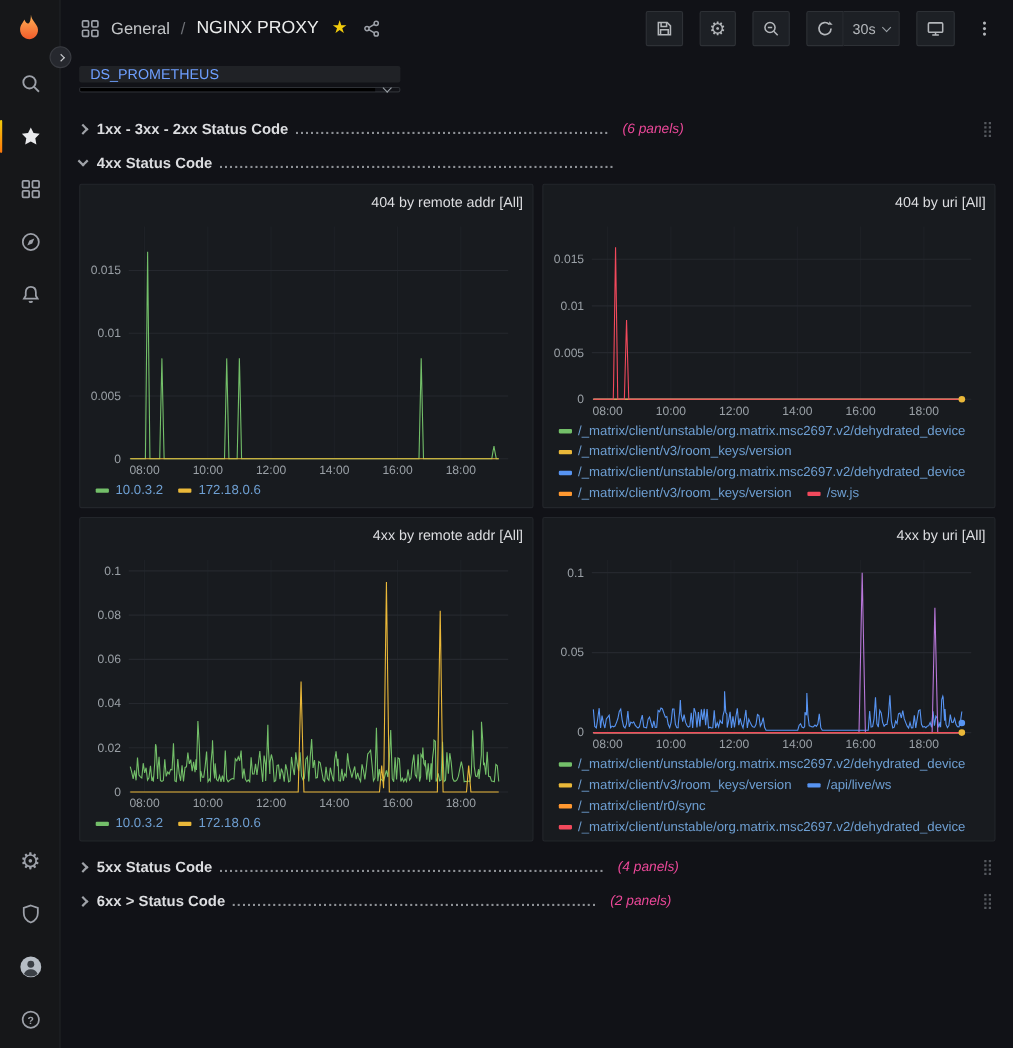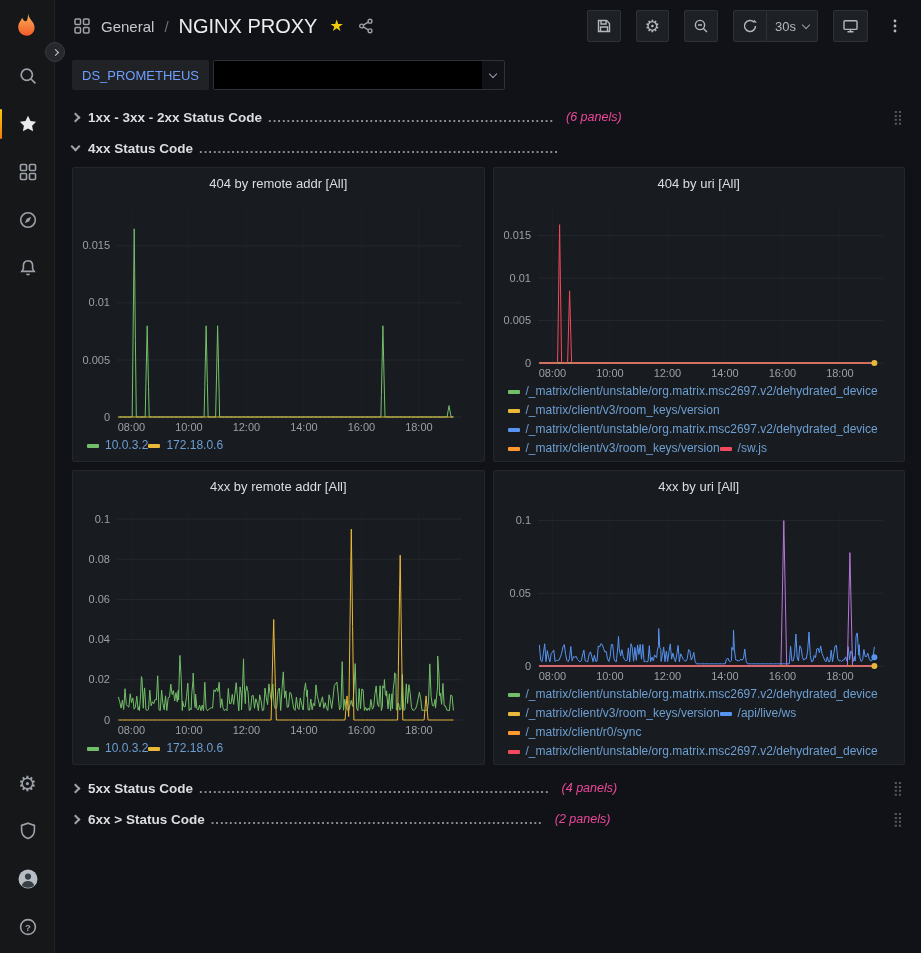--- a/index.html
+++ b/index.html
@@ -51,42 +51,42 @@
   .caret { display: inline-block; width: 6px; height: 6px;
            border-right: 1.5px solid currentColor; border-bottom: 1.5px solid currentColor;
            transform: rotate(45deg); margin-top: -3px; color: #9aa0a6; }
 
   
   .main { flex: 1; display: flex; flex-direction: column; min-width: 0; }
   .navbar { height: 52px; flex: none; display: flex; align-items: center; padding: 0 14px 0 18px; gap: 10px; }
   .crumb-icon { color: #9da1a9; }
   .crumb-section { color: #c5c7ca; font-size: 15px; cursor: pointer; }
   .crumb-sep { color: #6e7076; font-size: 15px; }
-  .crumb-title { color: #eceded; font-size: 20px; font-weight: 500; cursor: pointer; }
+  .crumb-title { color: #eceded; font-size: 16px; font-weight: 500; cursor: pointer; }
   .fav-star { color: #f2cc0c; font-size: 16px; line-height: 1; cursor: pointer; margin-left: 2px; }
   .share { color: #9da1a9; cursor: pointer; margin-left: 4px; }
 
   .nav-actions { margin-left: auto; display: flex; align-items: center; gap: 15px; }
   .tb {
     height: 32px; min-width: 32px; padding: 0 8px;
     background: #1d2025; border: 1px solid #2e3136; border-radius: 2px;
     display: flex; align-items: center; justify-content: center; gap: 7px;
     color: #b4b7bb; font-size: 13px; cursor: pointer; white-space: nowrap;
     font-family: "Liberation Sans", sans-serif;
   }
   .btn-group { display: flex; justify-content: space-between; }
   .btn-group .tb:first-child { border-radius: 2px 0 0 2px; }
   .btn-group .tb:last-child  { border-radius: 0 2px 2px 0; border-left: none; }
   .tb .tz { color: #9aa0a6; font-size: 12px; }
   .tb-plain { background: none; border: none; min-width: 24px; padding: 0 2px; }
   .gear-glyph-sm { font-size: 17px; line-height: 1; }
 
   
   .submenu { display: flex; align-items: center; gap: 18px; padding: 8px 16px 8px 17px; flex: none; }
-  .var { display: flex; align-items: stretch; height: 30px; gap: 4px; }
+  .var { display: flex; align-items: stretch; height: 30px; gap: 4px; flex-direction: column; }
   .var-label { display: flex; align-items: center; padding: 0 10px; background: #202226; border-radius: 2px; }
   .var-label.ds { color: #6e9fff; font-weight: 500; }
   .var-select { display: flex; align-items: center; background: #111217; border: 1px solid #2e3136; border-radius: 2px; cursor: pointer; }
   .var-select .redacted { width: 268px; align-self: stretch; background: #000; }
   .var-select .val { padding: 0 4px 0 10px; }
   .var-select .caret-box { padding: 0 8px; display: flex; align-items: center; }
 
   
   .dash { flex: 1; padding: 2px 16px 0 17px; overflow: hidden; }
   .row-header { display: flex; align-items: center; height: 28px; margin: 3px 0; cursor: pointer; color: #9fa2a8; }
@@ -94,26 +94,26 @@
   .row-title { font-weight: 700; font-size: 13.5px; color: #dcdde0; white-space: nowrap; }
   .row-dots { color: #8e9196; font-weight: 700; letter-spacing: 1px; margin-left: 6px; white-space: nowrap; overflow: hidden; }
   .row-count { font-style: italic; color: #ec4899; font-size: 12.5px; margin-left: 12px; white-space: nowrap; }
   .row-grip { margin-left: auto; color: #55585e; font-size: 14px; cursor: grab; padding: 0 2px; }
 
   .grid { display: grid; grid-template-columns: 1fr 1fr; gap: 8px; margin: 5px 0 9px; }
   .panel {
     background: #181b1f; border: 1px solid #23262b; border-radius: 2px;
     height: 295px; display: flex; flex-direction: column; padding: 4px 8px 6px; min-width: 0;
   }
-  .panel-title { text-align: center; font-size: 13px; font-weight: 500; color: #dcdde0; height: 24px; line-height: 24px; cursor: pointer; flex: none; }
+  .panel-title { text-align: right; font-size: 13px; font-weight: 500; color: #dcdde0; height: 24px; line-height: 24px; cursor: pointer; flex: none; }
   .chart { flex: 1 1 auto; min-height: 0; position: relative; }
   .legend {
     flex: none; max-height: 74px; overflow: hidden; padding: 1px 2px 0 6px;
     font-size: 12px; line-height: 19px;
-    display: flex; flex-wrap: wrap; align-content: flex-start;
+    display: flex; flex-wrap: wrap; column-gap: 14px; align-content: flex-start;
   }
   .legend-item { display: flex; align-items: center; gap: 6px; height: 19px; cursor: pointer; white-space: nowrap; }
   .legend-swatch { width: 12px; height: 4px; border-radius: 1px; flex: none; }
   .legend-label { color: #6e9fd2; }
 </style>
 </head>
 <body>
 
 <div class="app">
 

